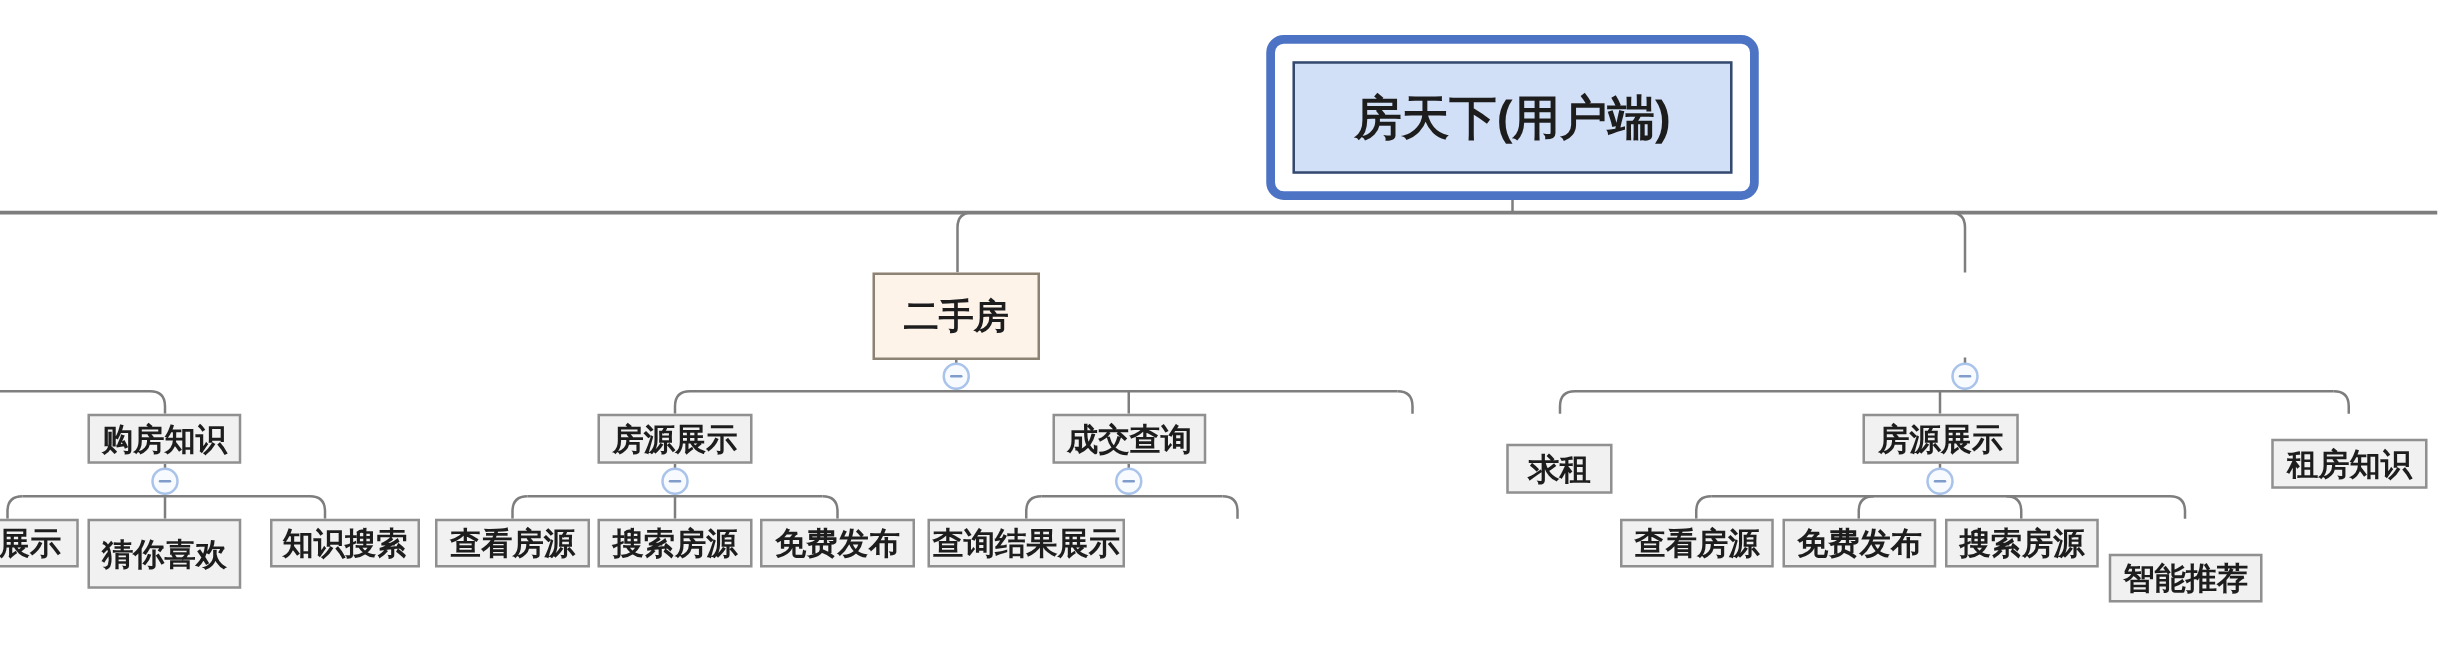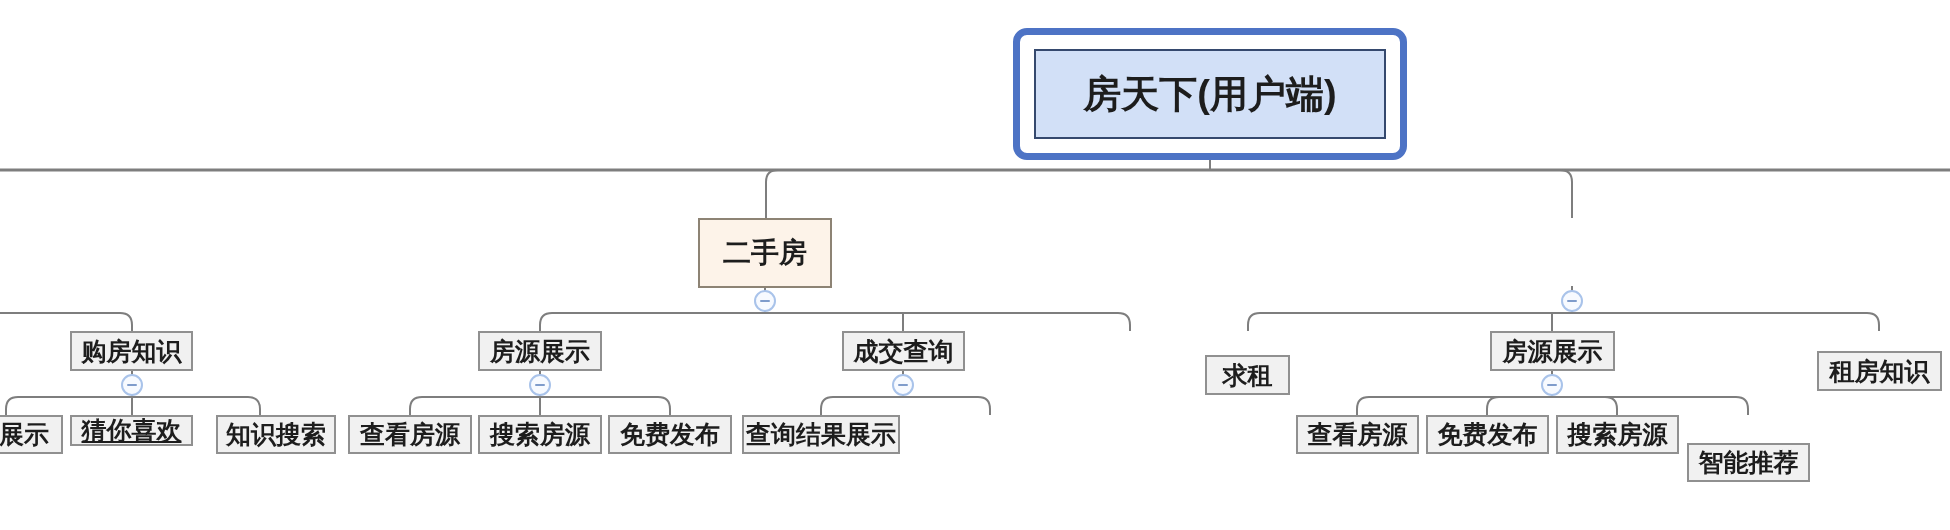--- a/index.html
+++ b/index.html
@@ -110,21 +110,21 @@
   <div class="node n1" style="left:698px;top:218px;width:134px;height:70px;">二手房</div>
 
   <div class="node n2" style="left:70px;top:331px;width:123px;height:40px;">购房知识</div>
   <div class="node n2" style="left:478px;top:331px;width:124px;height:40px;">房源展示</div>
   <div class="node n2" style="left:842px;top:331px;width:123px;height:40px;">成交查询</div>
   <div class="node n2" style="left:1205px;top:331px;width:85px;height:40px;margin-top:24px;">求租</div>
   <div class="node n2" style="left:1490px;top:331px;width:125px;height:40px;">房源展示</div>
   <div class="node n2" style="left:1817px;top:331px;width:125px;height:40px;margin-top:20px;">租房知识</div>
 
   <div class="node n2 cut" style="left:-55px;top:415px;width:118px;height:39px;">展示</div>
-  <div class="node n2" style="left:70px;top:415px;width:123px;height:31px;text-decoration:underline;">猜你喜欢</div>
+  <div class="node n2" style="left:70px;top:415px;width:123px;height:56px;">猜你喜欢</div>
   <div class="node n2" style="left:216px;top:415px;width:120px;height:39px;">知识搜索</div>
 
   <div class="node n2" style="left:348px;top:415px;width:124px;height:39px;">查看房源</div>
   <div class="node n2" style="left:478px;top:415px;width:124px;height:39px;">搜索房源</div>
   <div class="node n2" style="left:608px;top:415px;width:124px;height:39px;">免费发布</div>
 
   <div class="node n2" style="left:742px;top:415px;width:158px;height:39px;">查询结果展示</div>
 
   <div class="node n2" style="left:1296px;top:415px;width:123px;height:39px;">查看房源</div>
   <div class="node n2" style="left:1426px;top:415px;width:123px;height:39px;">免费发布</div>

